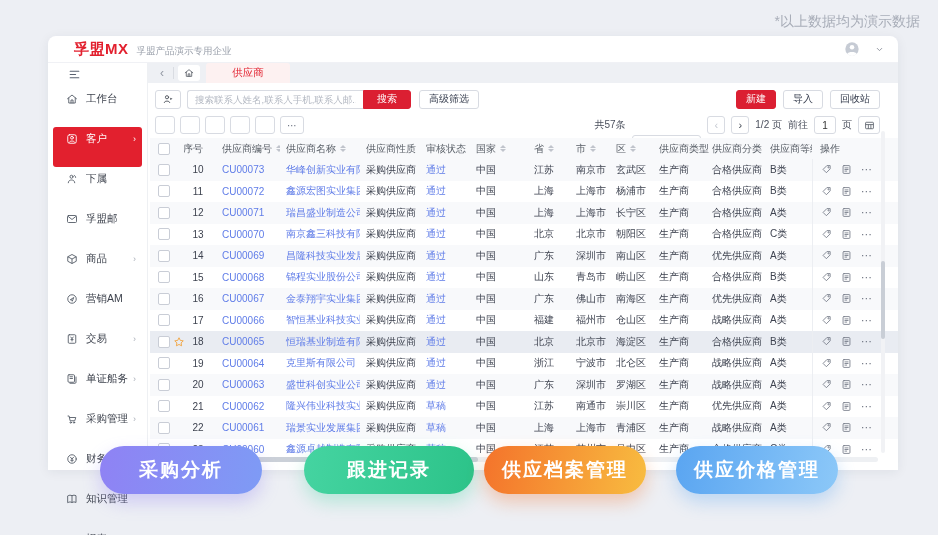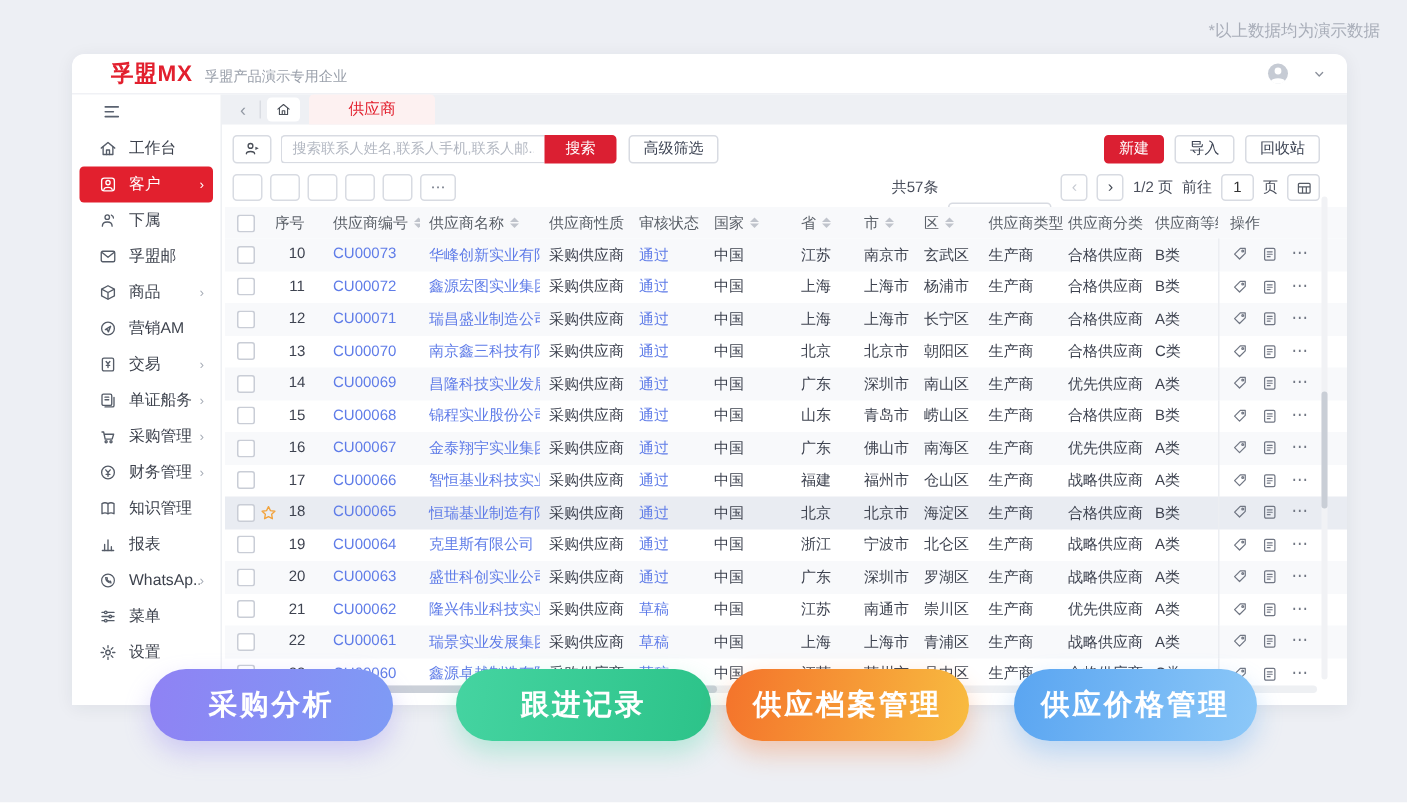--- a/index.html
+++ b/index.html
@@ -2,21 +2,21 @@
 <html><head>
 <meta charset="utf-8">
 <style>
   html,body{margin:0;padding:0;}
   body{width:938px;height:535px;overflow:hidden;font-family:"Liberation Sans","DejaVu Sans",sans-serif;}
   .stage{position:relative;width:938px;height:535px;background:#edeff4;overflow:hidden;}
   .hid{visibility:hidden;}
   svg{display:block;width:100%;height:100%;}
 
   
-  .demo-note{position:absolute;top:13px;right:18px;font-size:11px;color:#a8adb8;}
+  .demo-note{position:absolute;top:13px;right:18px;font-size:14px;color:#a8adb8;}
 
   
   .window{position:absolute;left:48px;top:36px;width:850px;height:434px;background:#fff;
           border-radius:8px 8px 0 0;box-shadow:0 2px 12px rgba(30,40,60,.07);}
 
   
   .topbar{height:26px;display:flex;align-items:center;justify-content:space-between;
           padding:0 14px 0 26px;border-bottom:1px solid #f0f1f5;}
   .brand{display:flex;align-items:baseline;gap:8px;}
   .logo{font-size:15px;font-weight:bold;color:#E2202E;letter-spacing:.5px;}
@@ -27,21 +27,21 @@
   .chev-down{width:9px;height:9px;color:#8b909b;}
 
   
   .content{display:flex;height:407px;}
 
   
   .sidebar{width:100px;border-right:1px solid #eef0f3;padding-top:0;box-sizing:border-box;flex:none;}
   .collapse{height:22px;display:flex;align-items:center;padding-left:20px;}
   .collapse .ic{width:13px;height:13px;color:#5a6270;cursor:pointer;}
   .nav{padding:2px 5px 0 5px;}
-  .nav-item{height:24px;display:flex;align-items:center;border-radius:3px;padding:0 6px 0 13px;
+  .nav-item{height:24px;display:flex;align-items:center;border-radius:3px;padding:0 6px 16px 13px;
             cursor:pointer;color:#3d424d;}
   .nav-item .ic{width:12px;height:12px;color:#555c68;flex:none;}
   .nav-item .lb{font-size:10.5px;margin-left:8px;flex:1;white-space:nowrap;overflow:hidden;}
   .nav-item .ar{font-size:9px;color:#a9aeb8;}
   .nav-item.selected{background:#E2202E;color:#fff;}
   .nav-item.selected .ic{color:#fff;}
   .nav-item.selected .ar{color:#fff;}
 
   
   .main{flex:1;display:flex;flex-direction:column;position:relative;min-width:0;}

